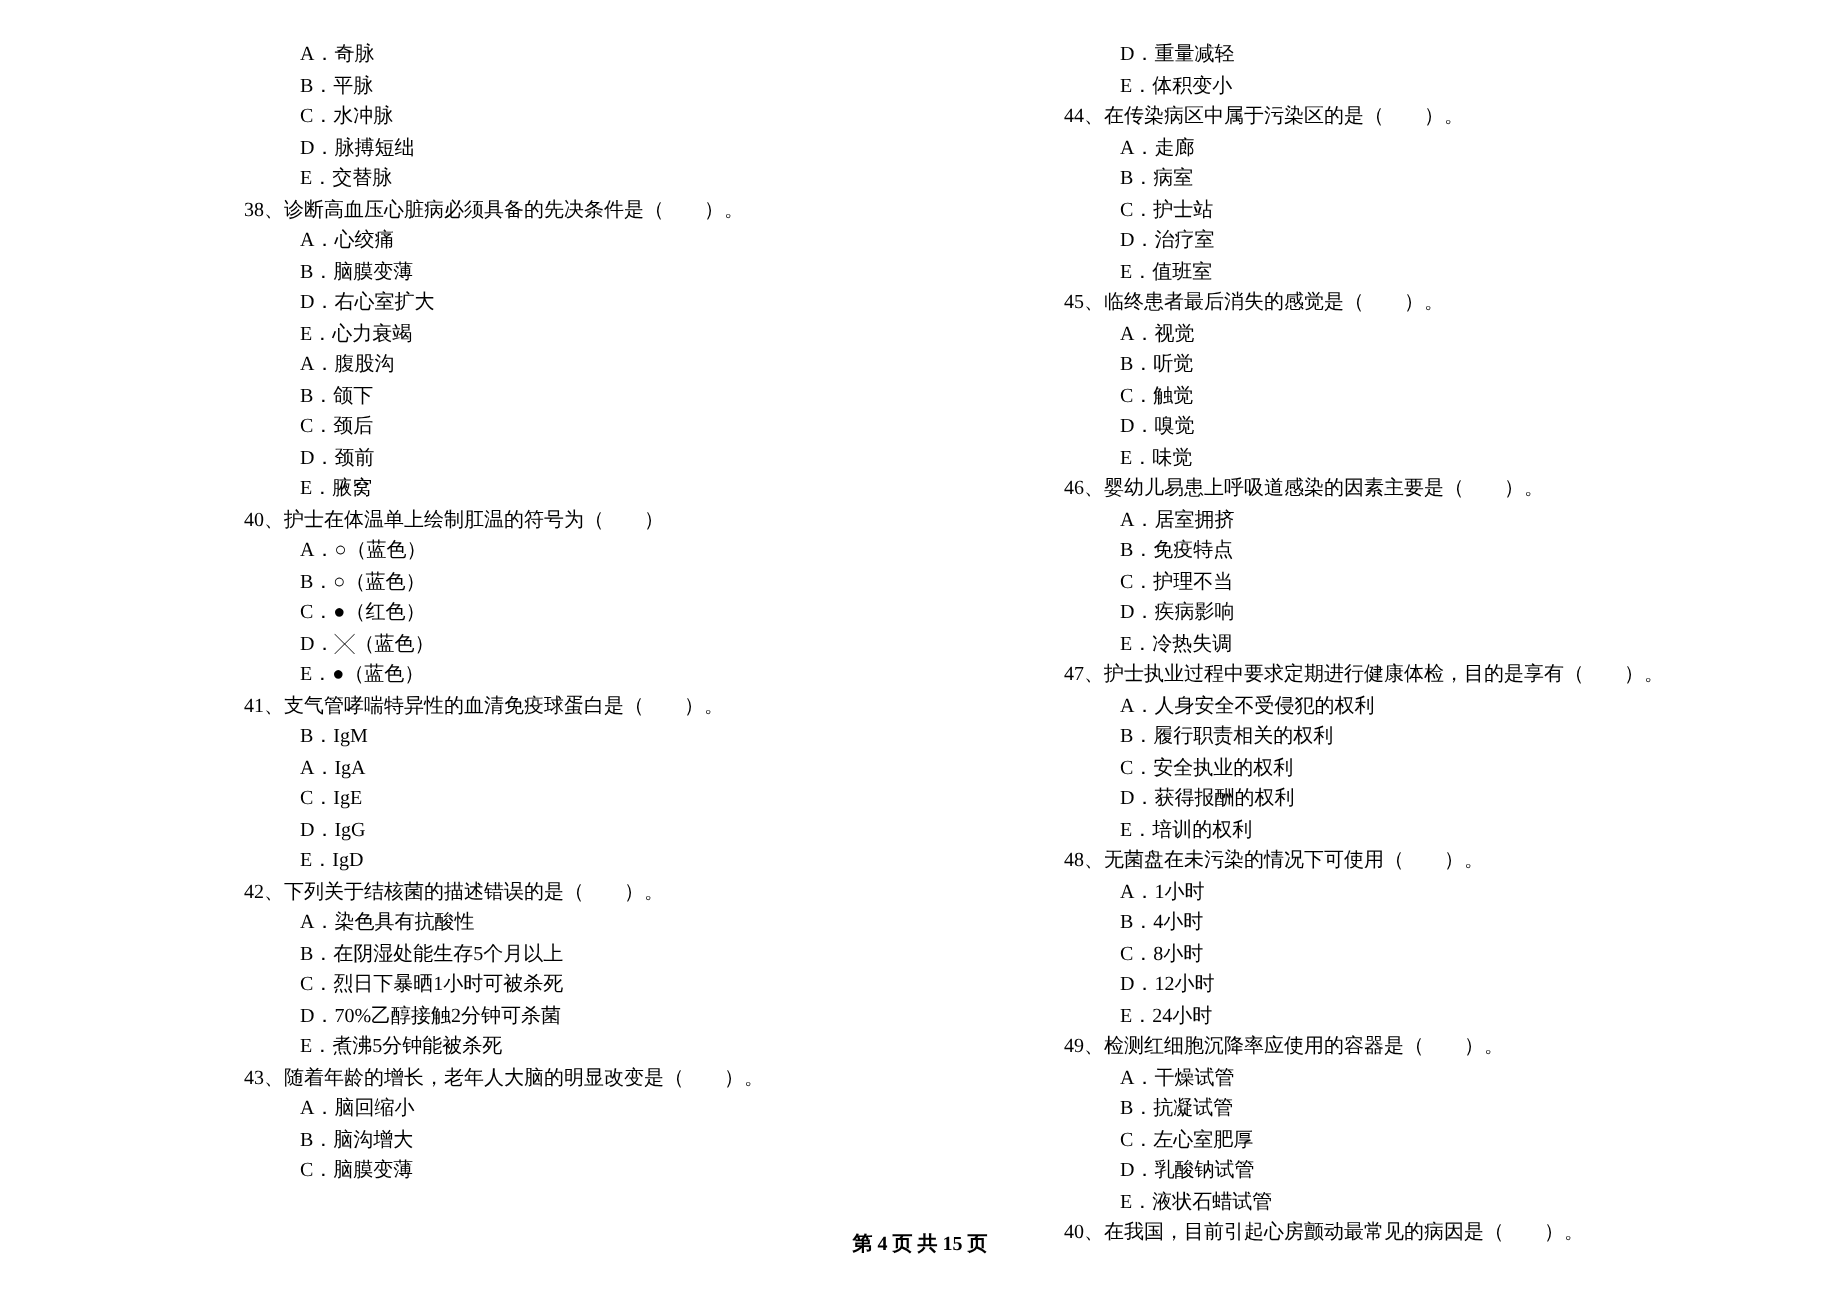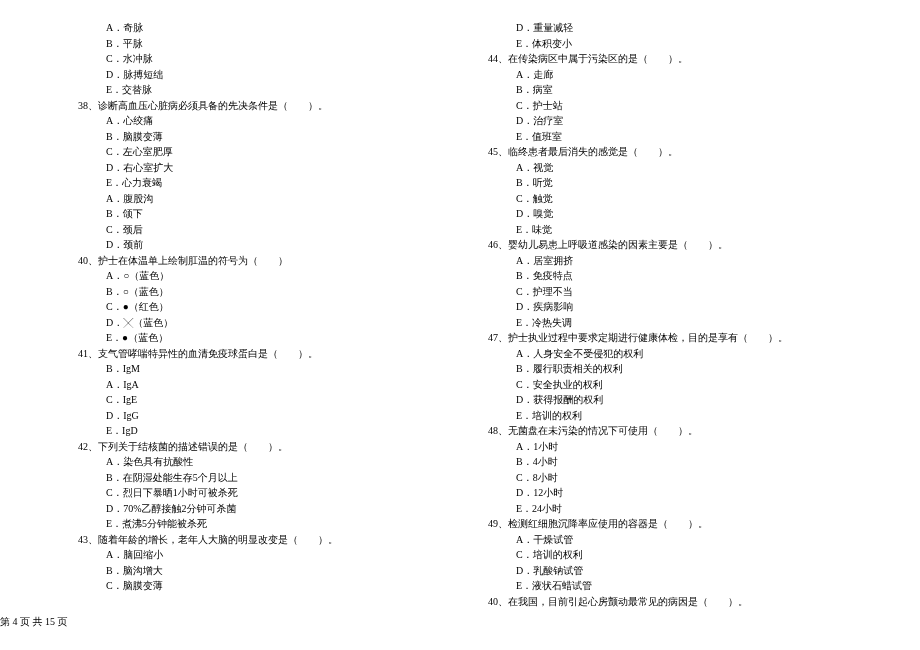--- a/index.html
+++ b/index.html
@@ -15,60 +15,63 @@
     }
     .page {
       display: flex;
       padding: 20px 70px 10px 70px;
       box-sizing: border-box;
       height: 610px;
     }
     .column {
       flex: 1;
       padding-right: 20px;
+      margin-left: 44px;
     }
     .column:last-child {
       padding-right: 0;
       padding-left: 20px;
     }
     .option-line {
       padding-left: 36px;
       line-height: 1.55;
       white-space: nowrap;
     }
     .question-line {
       padding-left: 8px;
       line-height: 1.55;
       white-space: nowrap;
     }
     .footer {
+      text-align: center;
       font-size: 10px;
       padding-top: 5px;
+      font-weight: bold;
     }
   </style>
 </head>
 <body>
 
 <div class="page">
   <div class="column" id="left-col">
       <div class="option-line">A．奇脉</div>
       <div class="option-line">B．平脉</div>
       <div class="option-line">C．水冲脉</div>
       <div class="option-line">D．脉搏短绌</div>
       <div class="option-line">E．交替脉</div>
       <div class="question-line">38、诊断高血压心脏病必须具备的先决条件是（　　）。</div>
       <div class="option-line">A．心绞痛</div>
       <div class="option-line">B．脑膜变薄</div>
-      <div class="option-line">C．左心室肥厚</div>
       <div class="option-line">D．右心室扩大</div>
       <div class="option-line">E．心力衰竭</div>
       <div class="option-line">A．腹股沟</div>
       <div class="option-line">B．颌下</div>
       <div class="option-line">C．颈后</div>
       <div class="option-line">D．颈前</div>
+      <div class="option-line">E．腋窝</div>
       <div class="question-line">40、护士在体温单上绘制肛温的符号为（　　）</div>
       <div class="option-line">A．○（蓝色）</div>
       <div class="option-line">B．○（蓝色）</div>
       <div class="option-line">C．●（红色）</div>
       <div class="option-line">D．╳（蓝色）</div>
       <div class="option-line">E．●（蓝色）</div>
       <div class="question-line">41、支气管哮喘特异性的血清免疫球蛋白是（　　）。</div>
       <div class="option-line">B．IgM</div>
       <div class="option-line">A．IgA</div>
       <div class="option-line">C．IgE</div>
@@ -113,21 +116,22 @@
       <div class="option-line">D．获得报酬的权利</div>
       <div class="option-line">E．培训的权利</div>
       <div class="question-line">48、无菌盘在未污染的情况下可使用（　　）。</div>
       <div class="option-line">A．1小时</div>
       <div class="option-line">B．4小时</div>
       <div class="option-line">C．8小时­­</div>
       <div class="option-line">D．12小时</div>
       <div class="option-line">E．24小时</div>
       <div class="question-line">49、检测红细胞沉降率应使用的容器是（　　）。</div>
       <div class="option-line">A．干燥试管</div>
-      <div class="option-line">C．培训的权利</div>
+      <div class="option-line">B．抗凝试管</div>
+      <div class="option-line">C．左心室肥厚</div>
       <div class="option-line">D．乳酸钠试管</div>
       <div class="option-line">E．液状石蜡试管</div>
       <div class="question-line">40、在我国，目前引起心房颤动最常见的病因是（　　）。</div>
     </div>
 </div>
 <div class="footer">
   <span>第 4 页 共 15 页</span>
 </div>
 
 </body></html>

